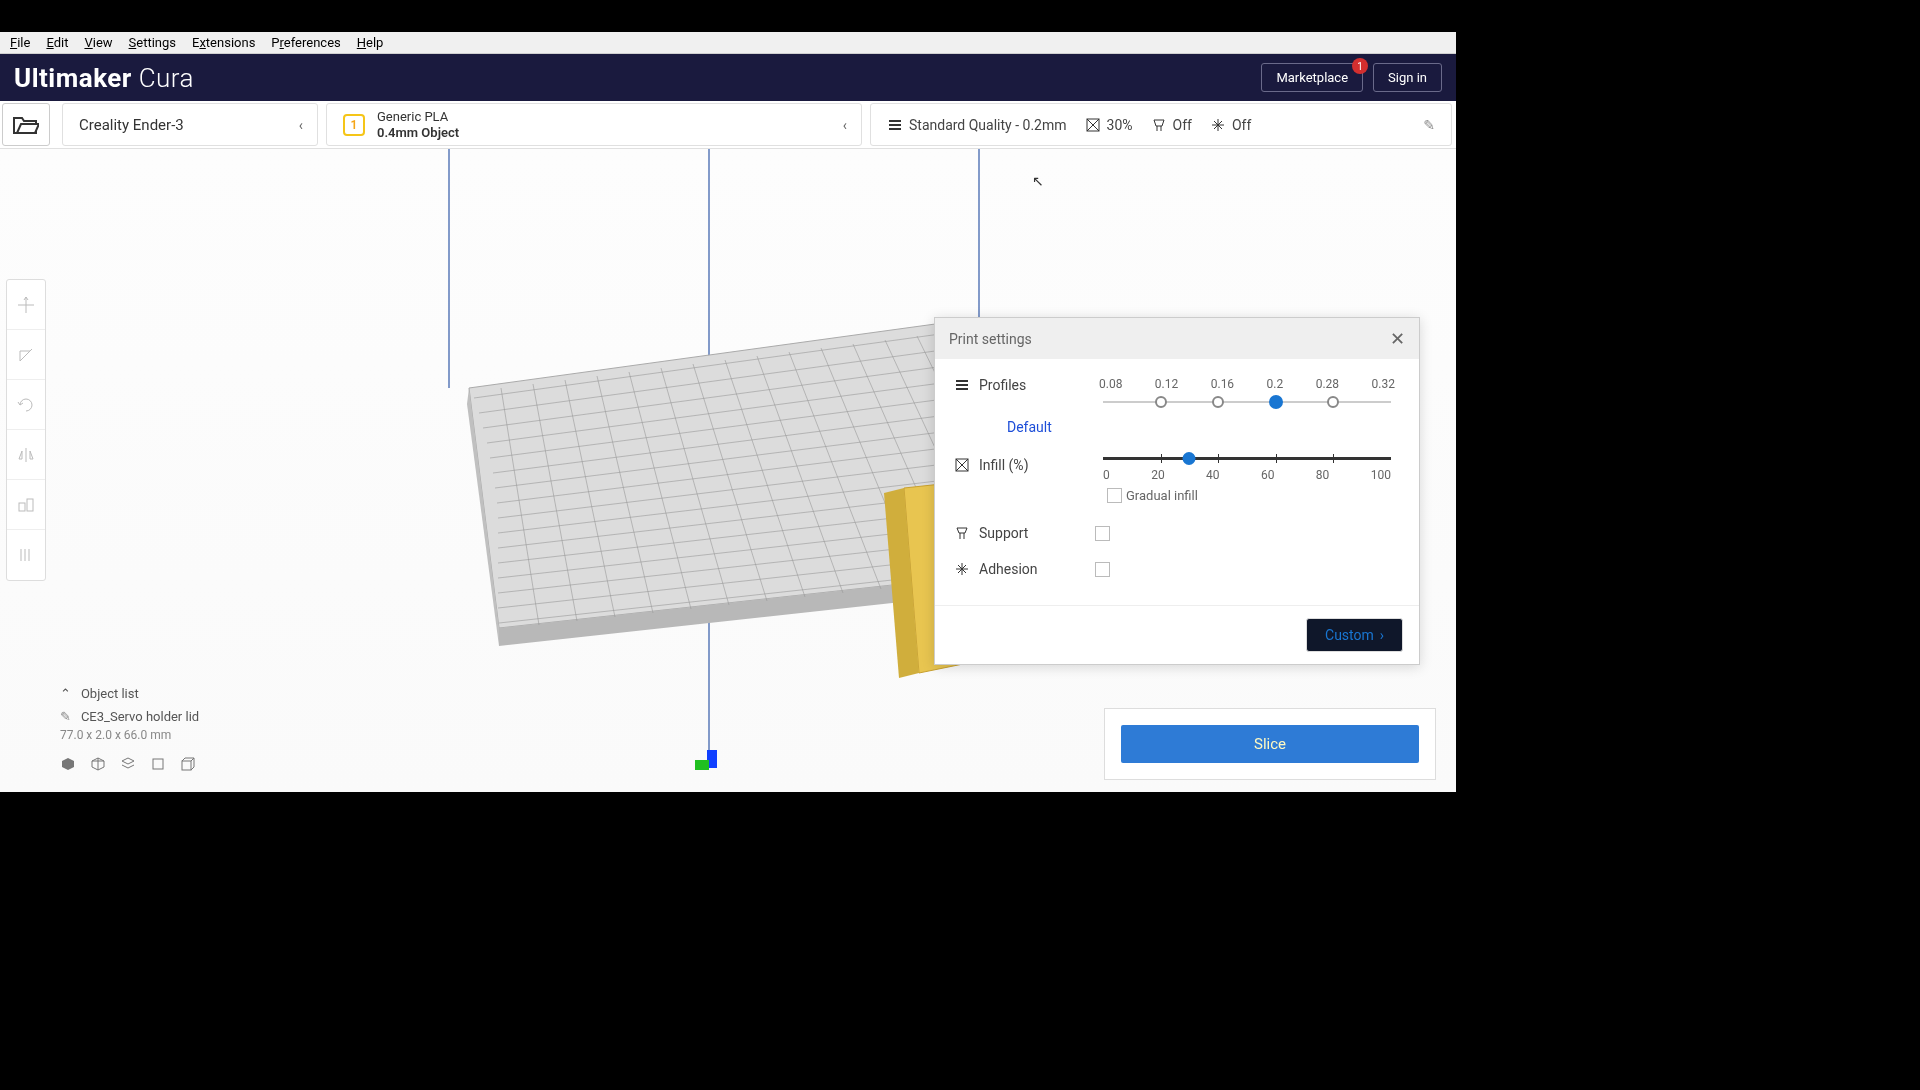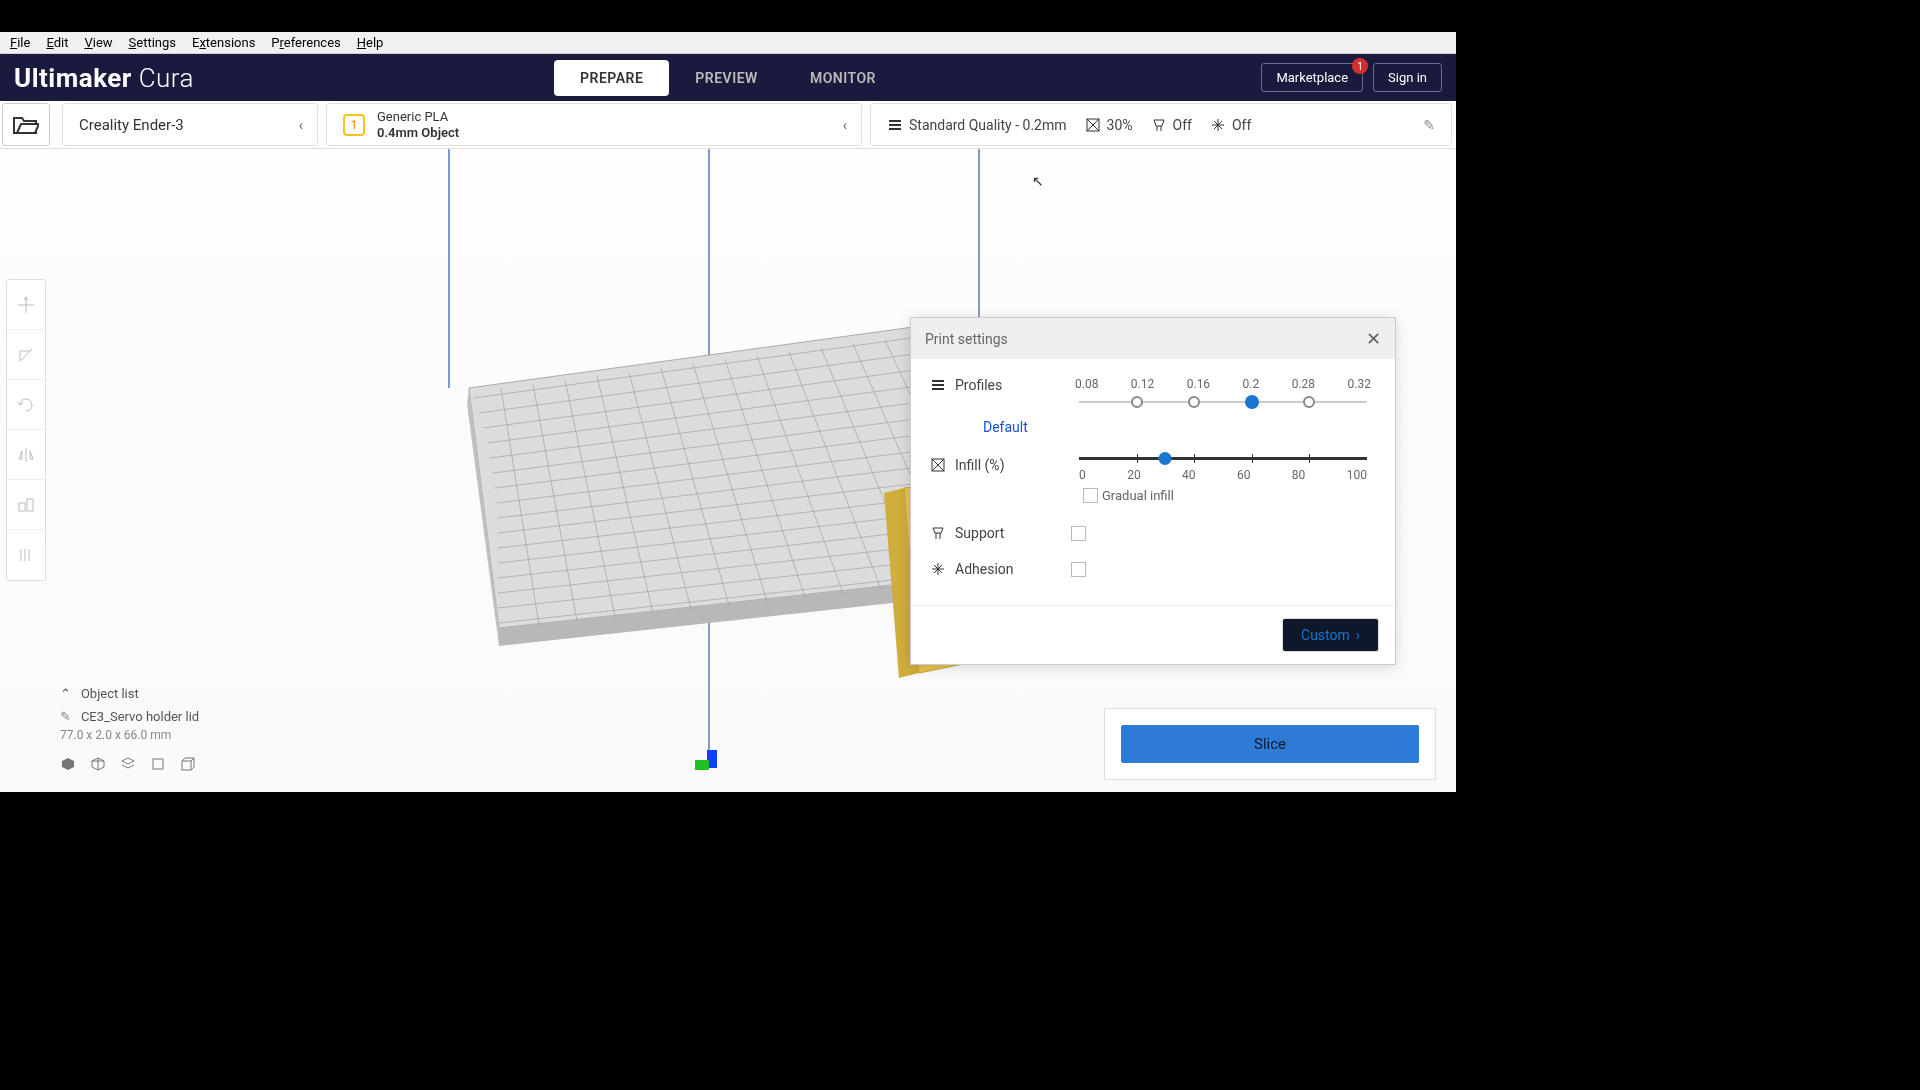--- a/index.html
+++ b/index.html
@@ -42,67 +42,62 @@
 
 .buildplate { position: absolute; left: 50%; top: 50%; transform: translate(-50%, -50%); }
 
 .object-list { position: absolute; left: 60px; bottom: 20px; font-size: 13px; color: #555; }
 .ol-header { display: flex; align-items: center; gap: 10px; margin-bottom: 8px; cursor: pointer; }
 .ol-item { display: flex; align-items: center; gap: 10px; margin-bottom: 4px; }
 .ol-dims { font-size: 12px; color: #888; margin-bottom: 14px; }
 .ol-icons { display: flex; gap: 14px; color: #888; }
 .ol-icons span { cursor: pointer; }
 
-.print-settings { position: absolute; right: 60px; top: 168px; width: 486px; background: #fff; border: 1px solid #ccc; box-shadow: 0 2px 12px rgba(0,0,0,0.15); font-size: 14px; }
+.print-settings { position: absolute; right: 36px; top: 168px; width: 486px; background: #fff; border: 1px solid #ccc; box-shadow: 0 2px 12px rgba(0,0,0,0.15); font-size: 14px; }
 .ps-header { background: #efefef; padding: 10px 14px; display: flex; align-items: center; justify-content: space-between; color: #666; }
 .ps-close { cursor: pointer; font-size: 18px; color: #666; }
 .ps-body { padding: 18px 20px 8px 20px; }
 .ps-row { display: flex; align-items: center; margin-bottom: 20px; }
 .ps-label { width: 140px; display: flex; align-items: center; gap: 10px; color: #444; }
 .profile-ticks { flex: 1; position: relative; }
 .tick-labels { display: flex; justify-content: space-between; font-size: 12px; color: #666; margin-bottom: 8px; padding: 0 4px; }
 .tick-track { position: relative; height: 2px; background: #ccc; margin: 10px 8px; }
 .tick-dot { position: absolute; top: -5px; width: 12px; height: 12px; border: 2px solid #888; background: #fff; border-radius: 50%; transform: translateX(-50%); }
 .tick-dot.sel { background: #1976d2; border-color: #1976d2; width: 14px; height: 14px; top: -6px; }
 .infill-track { flex: 1; position: relative; margin: 0 8px; }
 .it-line { height: 3px; background: #333; position: relative; }
 .it-thumb { position: absolute; top: -5px; width: 13px; height: 13px; background: #1976d2; border-radius: 50%; transform: translateX(-50%); }
 .it-labels { display: flex; justify-content: space-between; font-size: 12px; color: #666; margin-top: 8px; }
 .gradual { display: flex; align-items: center; gap: 4px; margin-left: 152px; color: #666; font-size: 13px; }
 .chkbox { width: 15px; height: 15px; border: 1px solid #bbb; cursor: pointer; }
 .ps-footer { padding: 12px 16px; display: flex; justify-content: flex-end; border-top: 1px solid #eee; }
 .custom-btn { background: #0f172a; border: 1px solid #ddd; padding: 8px 18px; color: #1976d2; font-size: 14px; cursor: pointer; border-radius: 3px; display: flex; align-items: center; gap: 6px; }
 
 .slice-panel { position: absolute; right: 20px; bottom: 12px; width: 332px; background: #fff; border: 1px solid #ddd; padding: 16px; }
-.slice-btn { width: 100%; padding: 10px; background: #2e7bd6; color: #0f172a; border: none; font-size: 15px; cursor: pointer; border-radius: 2px; }
+.slice-btn { width: 100%; padding: 10px; background: #2e7bd6; color: #fef9c3; border: none; font-size: 15px; cursor: pointer; border-radius: 2px; }
 
 svg { display: block; }
 </style>
 </head>
 <body>
 
 <div class="app-frame">
   <div class="menubar">
     <span><u>F</u>ile</span>
     <span><u>E</u>dit</span>
     <span><u>V</u>iew</span>
     <span><u>S</u>ettings</span>
     <span>E<u>x</u>tensions</span>
     <span>P<u>r</u>eferences</span>
     <span><u>H</u>elp</span>
   </div>
 
   <div class="header">
     <div class="logo">
       <b>Ultimaker</b> <span style="font-weight:300">Cura</span>
-    </div>
-    <div class="header-tabs">
-      <div class="header-tab active">PREPARE</div>
-      <div class="header-tab">PREVIEW</div>
-      <div class="header-tab">MONITOR</div>
     </div>
     <div class="header-right">
       <div class="hdr-btn">
         <span>Marketplace</span>
         <div class="badge">1</div>
       </div>
       <div class="hdr-btn">Sign in</div>
     </div>
   </div>
 

